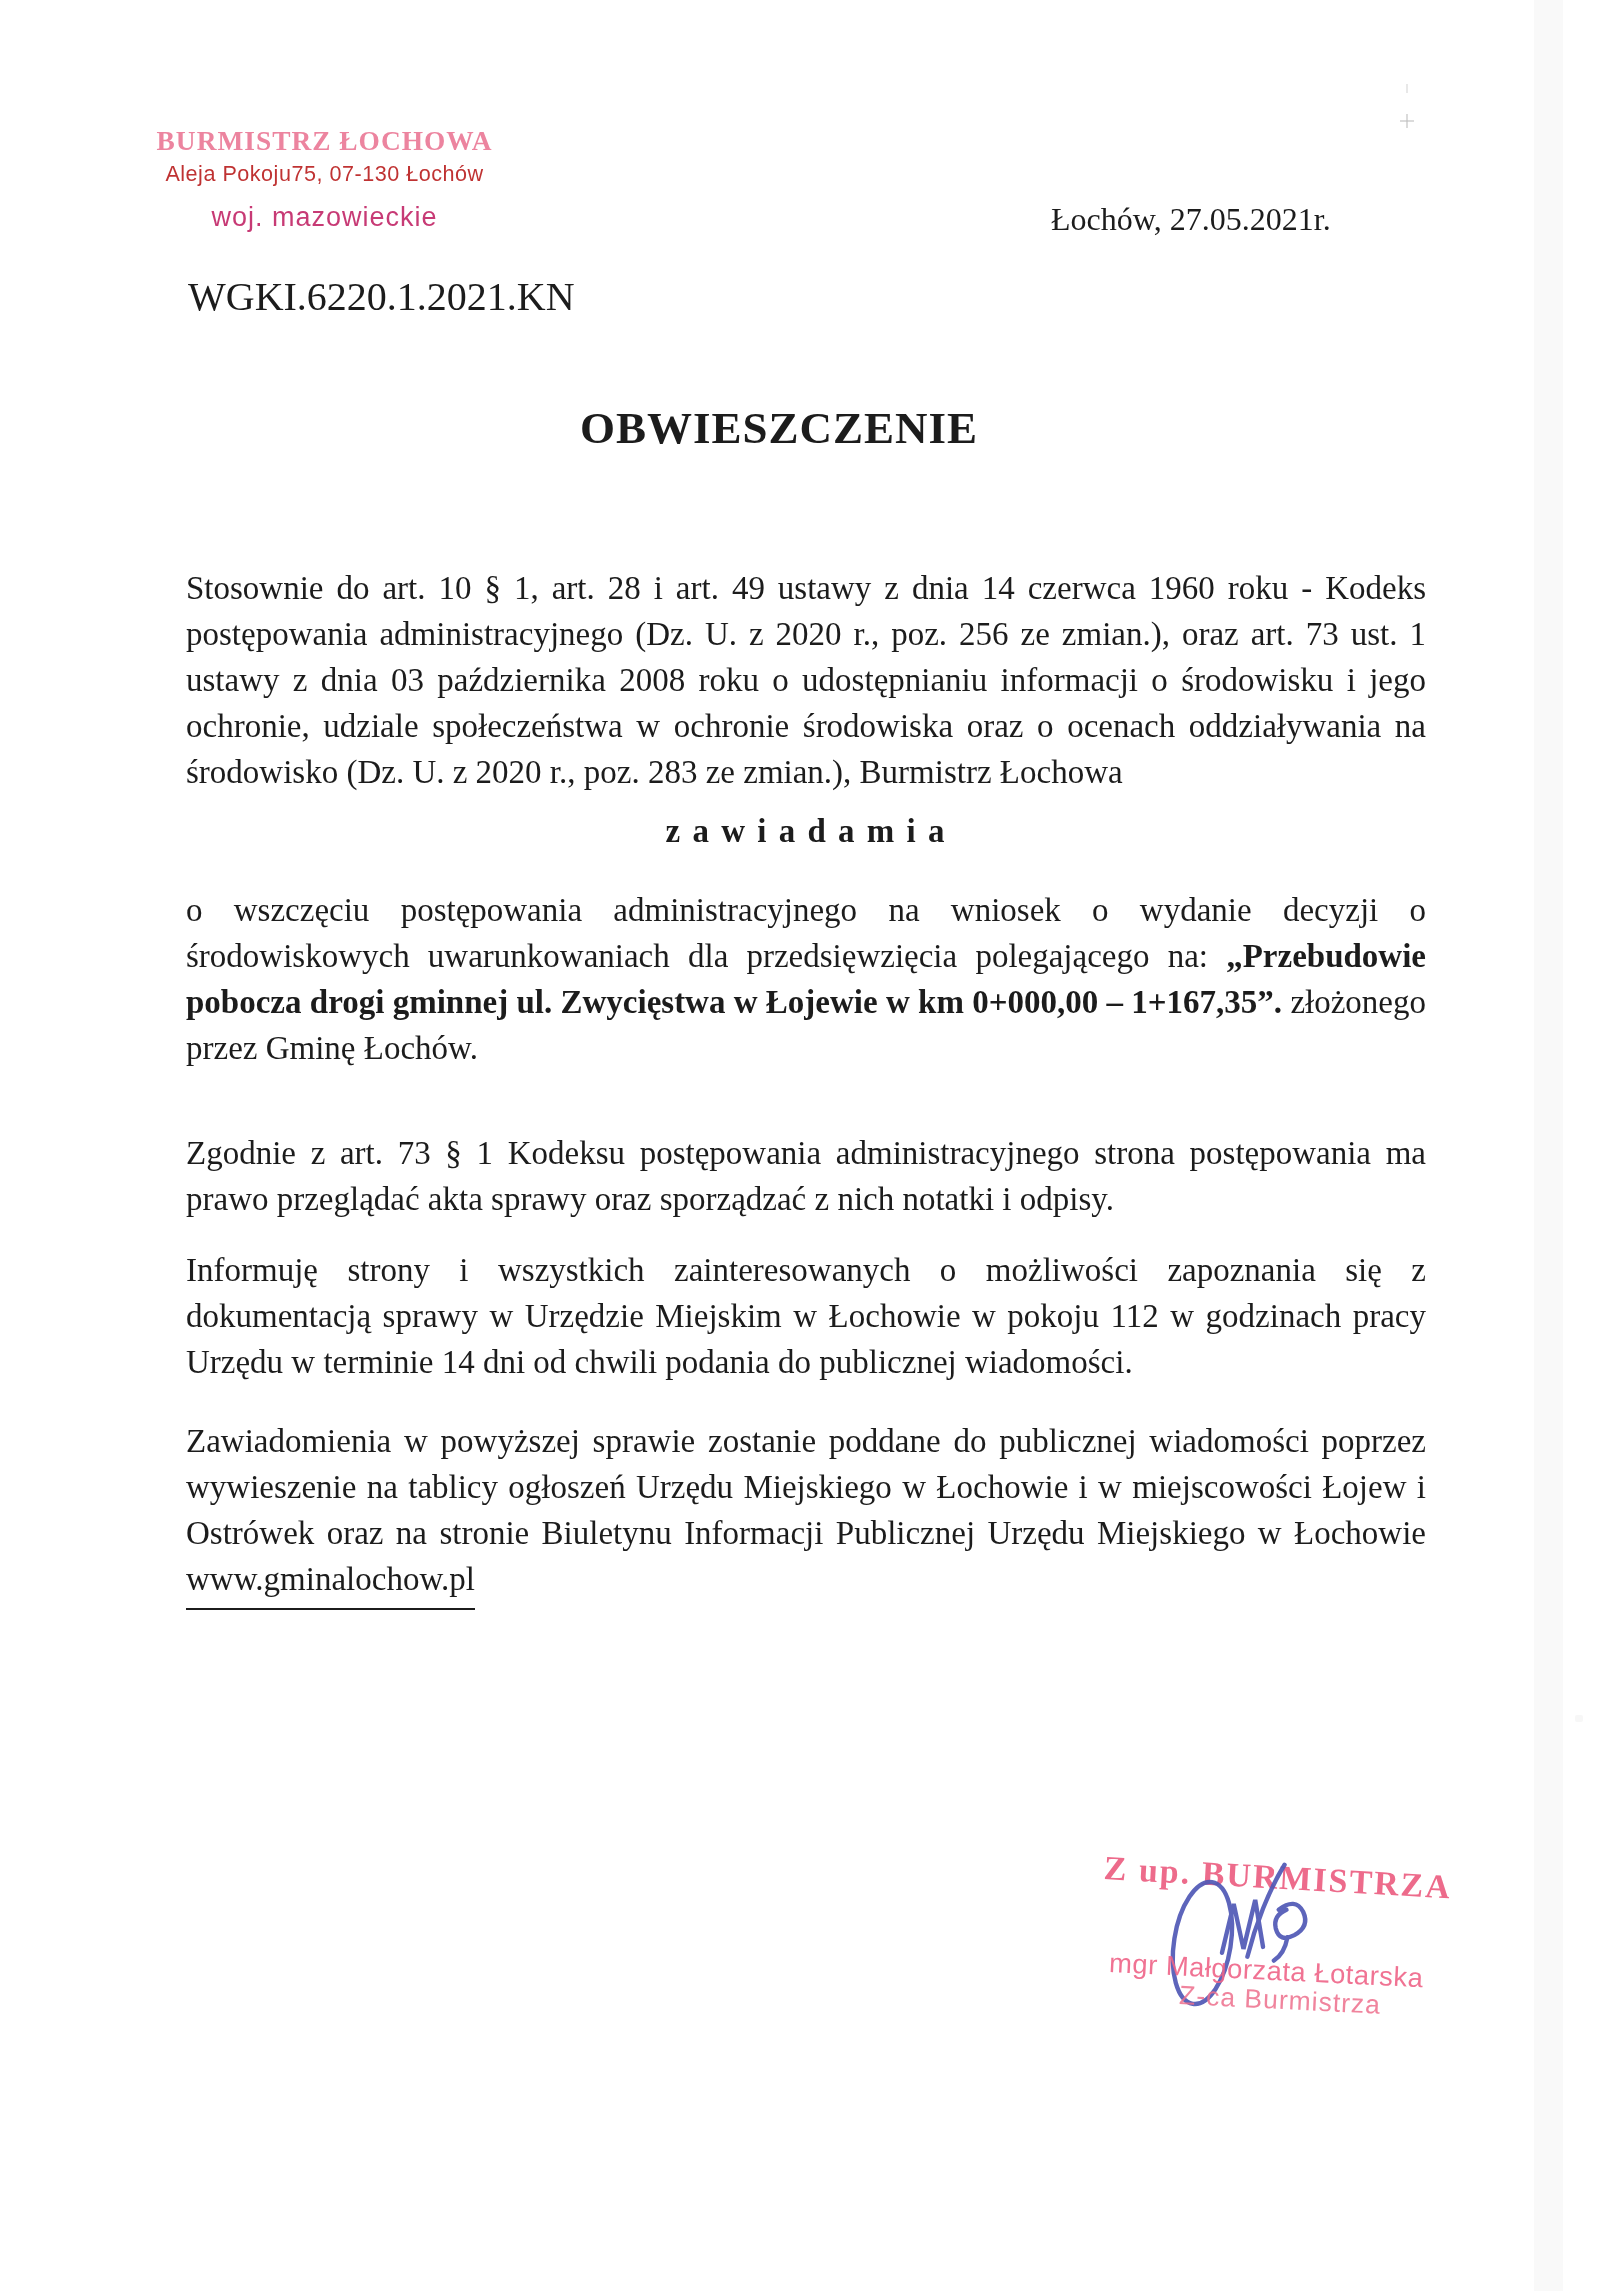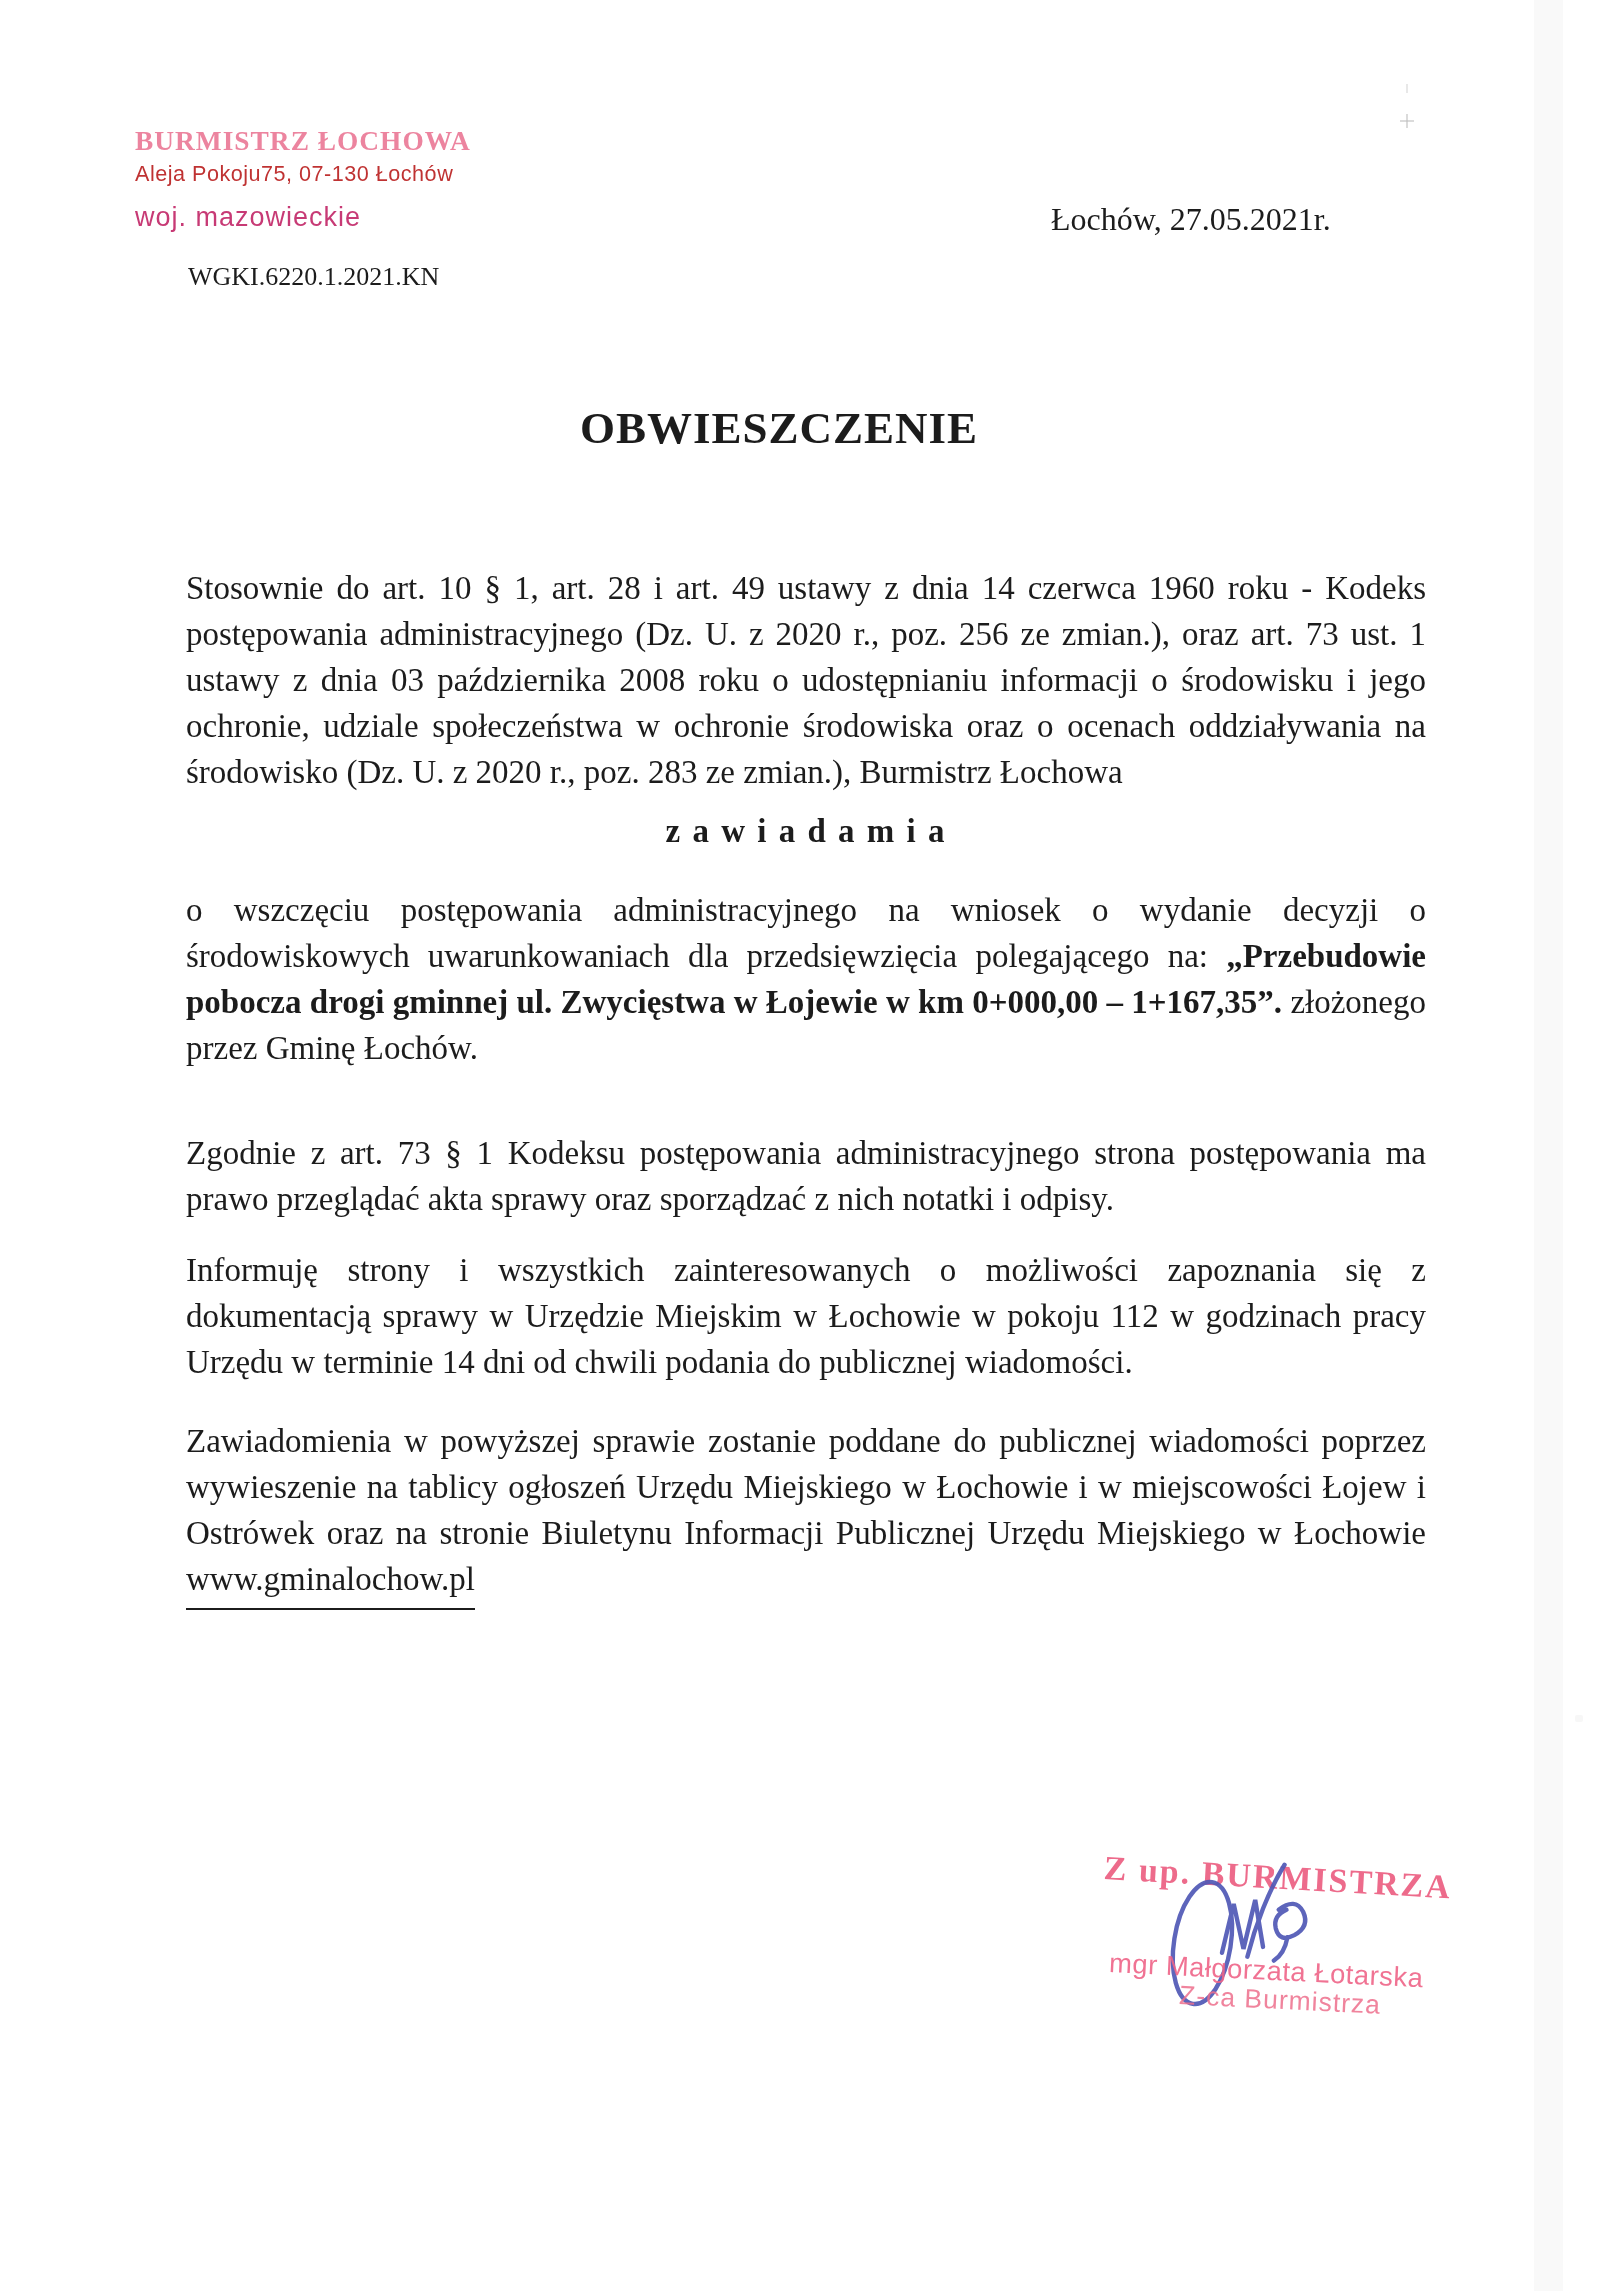--- a/index.html
+++ b/index.html
@@ -6,42 +6,42 @@
   .page{
     position:relative;
     width:1620px;height:2292px;
     background:#ffffff;
     overflow:hidden;
     font-family:"Liberation Serif", serif;
     color:#1c1c1c;
   }
   
   .stamp-top{
-    position:absolute;left:135px;top:125px;width:365px;
-    text-align:left;line-height:1.2;
+    position:absolute;left:142px;top:125px;width:365px;
+    text-align:center;line-height:1.2;
     user-select:none;
   }
   .stamp-top .l1{
     font-family:"Liberation Serif", serif;
     font-weight:bold;font-size:27.4px;letter-spacing:1px;
     color:#ea7492;opacity:.88;
   }
   .stamp-top .l2{
     font-family:"Liberation Sans", sans-serif;
     font-size:21.6px;letter-spacing:0.5px;
     color:#b91c1c;opacity:.9;margin-top:2.9px;
   }
   .stamp-top .l3{
     font-family:"Liberation Sans", sans-serif;
     font-size:27px;letter-spacing:1px;
     color:#be185d;opacity:.85;margin-top:14px;
   }
   
   .place-date{position:absolute;left:1051px;top:201px;font-size:32px;}
-  .case-ref{position:absolute;left:188px;top:262px;font-size:26px;}
+  .case-ref{position:absolute;left:188px;top:273px;font-size:40px;}
   
   .title-block{position:absolute;left:0;top:405px;width:1558px;text-align:center;font-family:Liberation Serif, serif;}
   .title-main{font-size:45px;font-weight:bold;letter-spacing:1px;line-height:1.05;}
   .title-sub{font-size:29px;font-weight:bold;margin-top:15.7px;}
   
   .body-col{position:absolute;left:186px;top:565px;width:1240px;}
   .body-col p{
     margin:0;font-size:33px;line-height:46px;
     text-align:justify;
   }

